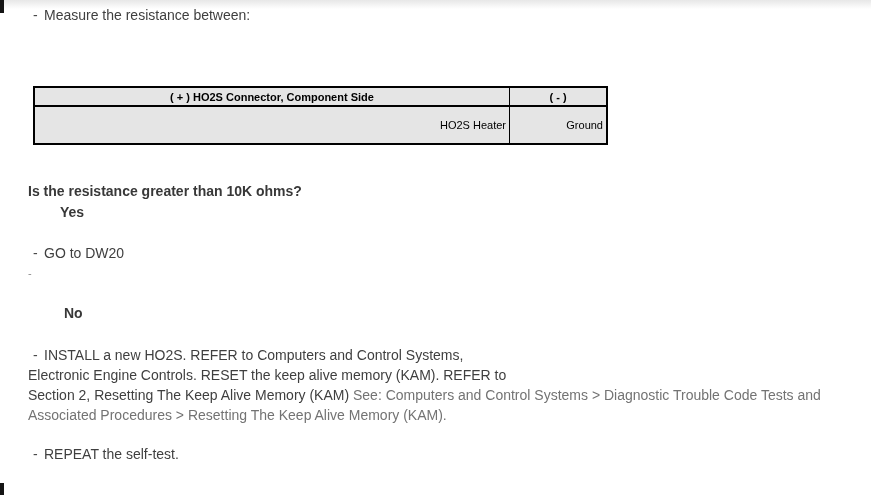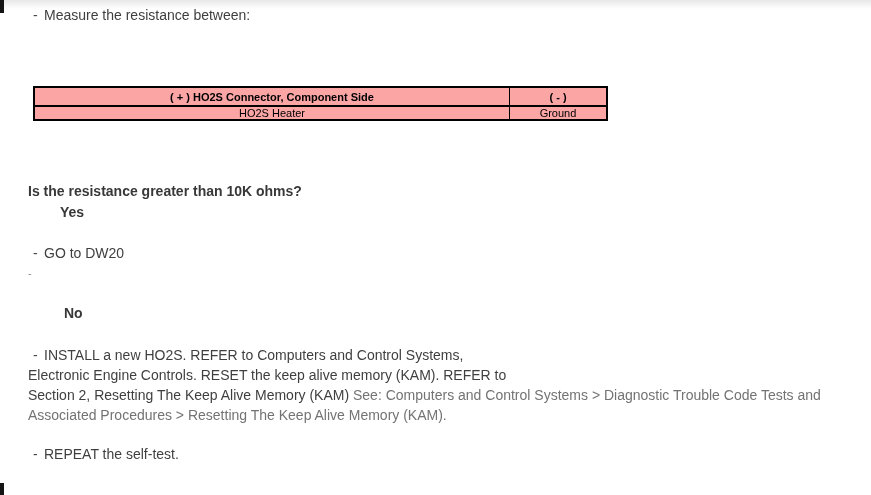--- a/index.html
+++ b/index.html
@@ -56,40 +56,40 @@
     color: #8a8a8a;
     font-size: 11px;
     line-height: 10px;
   }
 
   
   table.spec {
     border-collapse: collapse;
     table-layout: fixed;
     width: 562px;
-    background: #fca5a5;
+    background: #e5e5e5;
     font-size: 11px;
     color: #000;
   }
   table.spec, table.spec td, table.spec th {
     border: 1px solid #000;
   }
   table.spec {
     border-width: 2px;
   }
   table.spec th {
     font-weight: bold;
     text-align: center;
     padding: 2px 3px;
     height: 13px;
     border-bottom-width: 2px;
   }
   table.spec td {
-    text-align: center;
-    padding: 0 3px;
+    text-align: right;
+    padding: 12px 3px;
     height: 11px;
     margin-left: 16px;
   }
   .col-plus { width: 468px; }
   .col-minus { width: 90px; }
 
   .para {
     line-height: 20px;
   }
   .para .first-line {

